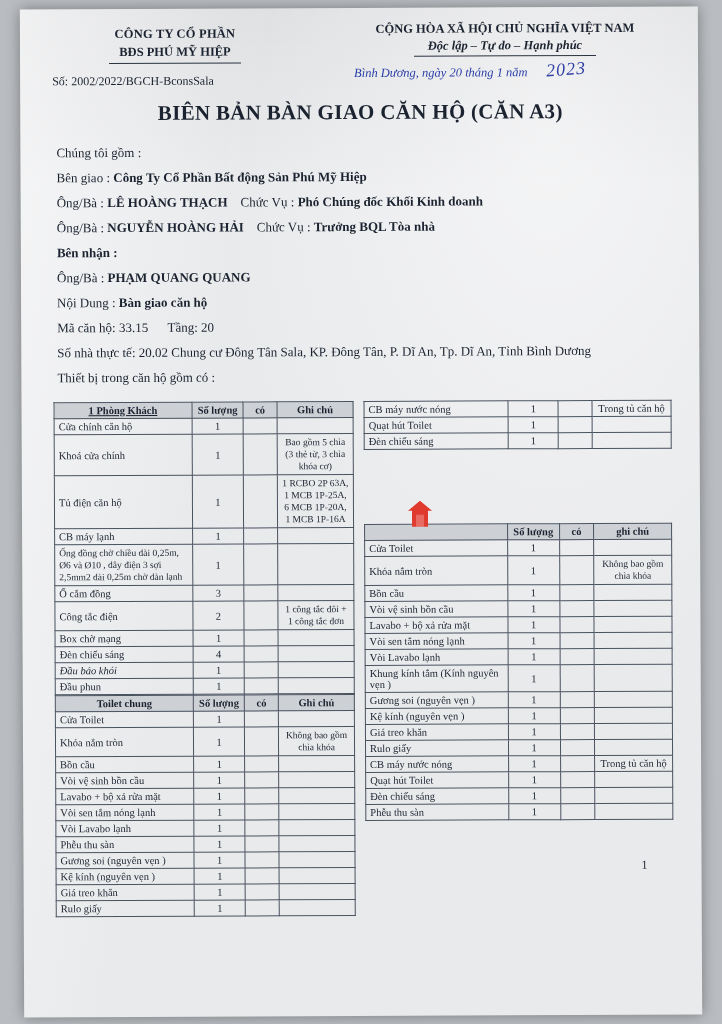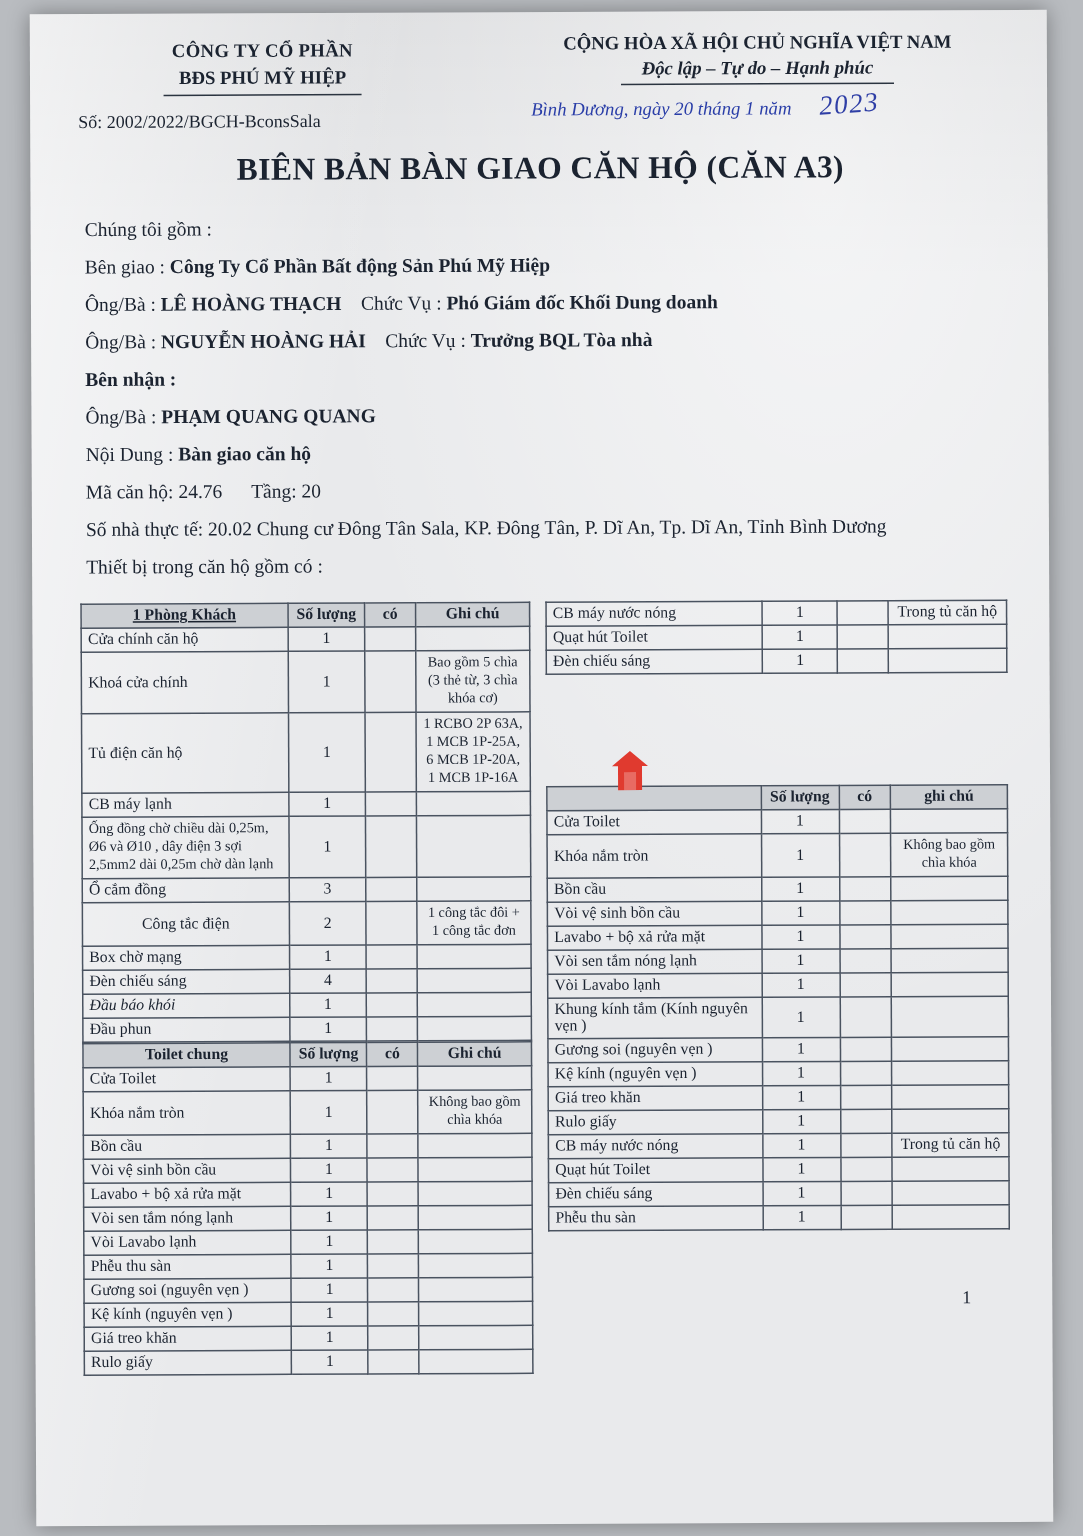--- a/index.html
+++ b/index.html
@@ -110,40 +110,40 @@
       <div class="ln">Chúng tôi gồm :</div>
       <div class="ln">
         <span>Bên giao :</span>
         <span class="strong">Công Ty Cổ Phần Bất động Sản Phú Mỹ Hiệp</span>
       </div>
       <div class="ln">
         <span>Ông/Bà :</span>
         <span class="strong">LÊ HOÀNG THẠCH</span>
         &nbsp;&nbsp;
         <span>Chức Vụ :</span>
-        <span class="strong">Phó Giám đốc Khối Dung doanh</span>
+        <span class="strong">Phó Chúng đốc Khối Kinh doanh</span>
       </div>
       <div class="ln">
         <span>Ông/Bà :</span>
         <span class="strong">NGUYỄN HOÀNG HẢI</span>
         &nbsp;&nbsp;
         <span>Chức Vụ :</span>
         <span class="strong">Trưởng BQL Tòa nhà</span>
       </div>
       <div class="ln strong">Bên nhận :</div>
       <div class="ln">
         <span>Ông/Bà :</span>
         <span class="strong">PHẠM QUANG QUANG</span>
       </div>
       <div class="ln">
         <span>Nội Dung :</span>
         <span class="strong">Bàn giao căn hộ</span>
       </div>
       <div class="ln">
-        <span>Mã căn hộ: 24.76</span>
+        <span>Mã căn hộ: 33.15</span>
         &nbsp;&nbsp;&nbsp;&nbsp;
         <span>Tầng: 20</span>
       </div>
       <div class="ln">Số nhà thực tế: 20.02 Chung cư Đông Tân Sala, KP. Đông Tân, P. Dĩ An, Tp. Dĩ An, Tỉnh Bình Dương</div>
       <div class="ln">Thiết bị trong căn hộ gồm có :</div>
     </div>
 
     <div class="tables">
 
       <div>
@@ -185,21 +185,21 @@
                 <td class="ctr" style="width: 28px;"></td>
                 <td class="ctr" style="width: 76px;"></td>
               </tr>
               <tr>
                 <td style="width: 150px;">Ổ cắm đồng</td>
                 <td class="ctr" style="width: 46px;">3</td>
                 <td class="ctr" style="width: 28px;"></td>
                 <td class="ctr" style="width: 76px;"></td>
               </tr>
               <tr>
-                <td style="width: 150px; text-align: center;">Công tắc điện</td>
+                <td style="width: 150px;">Công tắc điện</td>
                 <td class="ctr" style="width: 46px;">2</td>
                 <td class="ctr" style="width: 28px;"></td>
                 <td class="ctr sm" style="width: 76px;">1 công tắc đôi + 1 công tắc đơn</td>
               </tr>
               <tr>
                 <td style="width: 150px;">Box chờ mạng</td>
                 <td class="ctr" style="width: 46px;">1</td>
                 <td class="ctr" style="width: 28px;"></td>
                 <td class="ctr" style="width: 76px;"></td>
               </tr>

